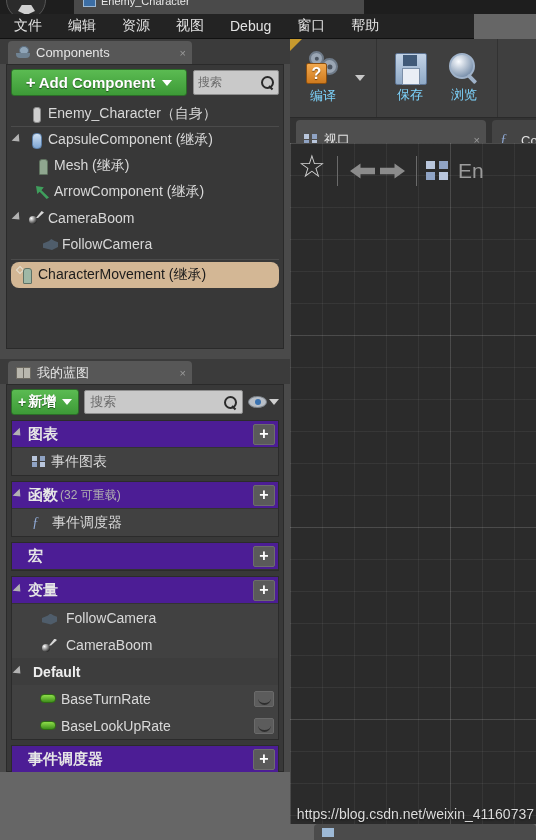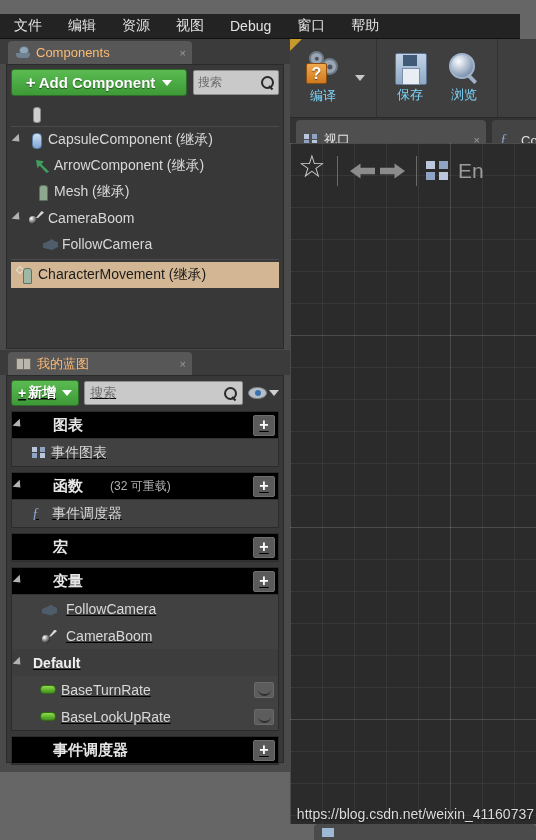--- a/index.html
+++ b/index.html
@@ -32,21 +32,21 @@
     border: 1px solid #555;
   }
   .ue-logo::after {
     content: ""; position: absolute; left: 11px; top: 24px;
     width: 17px; height: 10px; background: #d0d0d0;
     clip-path: polygon(0% 60%, 22% 0%, 78% 0%, 100% 60%, 50% 100%);
   }
 
   
   .menubar {
-    position: absolute; left: 0; top: 14px; width: 520px; height: 25px;
+    position: absolute; left: 0; top: 14px; width: 474px; height: 25px;
     background: #232323; border-bottom: 1px solid #111;
     display: flex; align-items: center; padding-left: 14px;
   }
   .menu-item {
     font-size: 14px; color: #e2e2e2; margin-right: 26px;
     cursor: default; white-space: nowrap;
   }
 
   
   .left-col {
@@ -57,21 +57,21 @@
   
   .tabstrip {
     position: relative; height: 25px; background: #3b3b3b;
   }
   .panel-tab {
     position: absolute; left: 8px; top: 2px; height: 23px;
     background: #575757; border-radius: 4px 4px 0 0;
     display: flex; align-items: center; padding: 0 6px 0 8px; gap: 6px;
     min-width: 184px;
   }
-  .panel-tab .ptitle { font-size: 13px; color: #fdba74; white-space: nowrap; }
+  .panel-tab .ptitle { font-size: 13px; color: #e5e5e5; white-space: nowrap; }
   .panel-tab .pclose {
     margin-left: auto; font-size: 11px; color: #9a9a9a; padding-left: 18px;
   }
   .ico-components {
     width: 14px; height: 13px; position: relative; flex: none;
   }
   .ico-components::before {
     content: ""; position: absolute; left: 3px; top: 0;
     width: 8px; height: 7px; border-radius: 50%;
     background: #8fa5b8; border: 1px solid #5d6f80;
@@ -132,21 +132,21 @@
   }
 
   .tree { margin-top: 5px; }
   .tree-row {
     display: flex; align-items: center; height: 26px;
     padding-left: 4px; font-size: 14px; color: #d8d8d8;
     white-space: nowrap; cursor: default;
   }
   .tree-row.root { border-bottom: 1px solid #4b4b4b; }
   .tree-row.selected {
-    background: #d3b795; color: #1c1c1c; font-weight: normal;
+    background: #d3b795; color: #1c1c1c; font-weight: normal; border-radius: 8px;
   }
   .tree-sep { height: 1px; background: #4b4b4b; margin: 2px 0; }
   .twisty {
     width: 10px; height: 10px; flex: none; margin-right: 2px;
   }
   .twisty.open::after {
     content: ""; display: block; width: 0; height: 0;
     border-left: 6px solid #b2b2b2; border-top: 5px solid transparent;
     border-bottom: 5px solid transparent;
     transform: rotate(45deg) translate(-1px,0);
@@ -198,21 +198,21 @@
     width: 7px; height: 14px; border-radius: 3px 3px 1px 1px;
     background: #9fb8a6; border: 1px solid #5f7266;
   }
   .diamond {
     position: absolute; left: 0px; top: 1px;
     width: 6px; height: 6px; border: 1px solid #e6e0d2;
     transform: rotate(45deg);
   }
 
   
-  #myblueprint-wrap { margin-top: 1px; text-decoration: underline; }
+  #myblueprint-wrap { margin-top: 10px; }
   #myblueprint-panel { height: 388px; padding: 4px; }
   .mb-toolbar { display: flex; gap: 5px; align-items: center; }
   .add-new-btn {
     height: 26px; border-radius: 3px; padding: 0 6px;
     background: linear-gradient(#5bbb52, #3d9a37);
     border: 1px solid #2c6e28;
     display: flex; align-items: center; gap: 2px;
     color: #fff; font-size: 14px; font-weight: bold;
     text-shadow: 0 1px 1px rgba(0,0,0,.5); cursor: pointer;
   }
@@ -235,23 +235,22 @@
   .caret-sm {
     width: 0; height: 0; border-left: 5px solid transparent;
     border-right: 5px solid transparent; border-top: 6px solid #cfcfcf;
   }
 
   .mb-section {
     margin-top: 5px; border: 1px solid #2b2b2b; background: #3d3d3d;
   }
   .mb-header {
     height: 27px; display: flex; align-items: center;
-    background: #000000; padding-left: 4px;
+    background: #4c1d95; padding-left: 4px;
     border-bottom: 1px solid #333;
-    gap: 25px;
   }
   .mb-header .hname {
     font-size: 15px; color: #e6e6e6; font-weight: bold;
   }
   .mb-header .hsub {
     font-size: 12px; color: #b0b0b0; margin-left: 2px; font-weight: normal;
   }
   .plus-btn {
     margin-left: auto; margin-right: 3px;
     width: 22px; height: 21px; background: #5a5a5a; border: 1px solid #6d6d6d;
@@ -460,20 +459,27 @@
   .bottom-panel::after {
     content: ""; position: absolute; left: 8px; top: 4px;
     width: 12px; height: 9px; background: #9db9d6;
   }
 </style>
 </head>
 <body>
 
 <div id="app">
 
+  <div class="titlebar">
+    <div class="ue-logo"></div>
+    <div class="tb-tab">
+      <div class="tb-icon"></div>
+      <span class="tb-title">Enemy_Character</span>
+    </div>
+  </div>
 
   <div class="menubar">
     <span class="menu-item">文件</span>
     <span class="menu-item">编辑</span>
     <span class="menu-item">资源</span>
     <span class="menu-item">视图</span>
     <span class="menu-item">Debug</span>
     <span class="menu-item">窗口</span>
     <span class="menu-item">帮助</span>
   </div>
@@ -498,36 +504,37 @@
         <div class="searchbox">
           <span class="sph">搜索</span>
           <span class="mag"></span>
         </div>
       </div>
 
       <div class="tree">
         <div class="tree-row root">
           <span class="twisty blank"></span>
           <span class="ti ti-pill"></span>
+          <span>Enemy_Character（自身）</span>
         </div>
 
         <div class="tree-row">
           <span class="twisty open"></span>
           <span class="ti ti-capsule"></span>
           <span>CapsuleComponent (继承)</span>
         </div>
 
         <div class="tree-row" style="padding-left:22px">
+          <span class="ti ti-mesh"></span>
+          <span>Mesh (继承)</span>
+        </div>
+
+        <div class="tree-row" style="padding-left:22px">
           <span class="ti ti-arrow"></span>
           <span>ArrowComponent (继承)</span>
-        </div>
-
-        <div class="tree-row" style="padding-left:22px">
-          <span class="ti ti-mesh"></span>
-          <span>Mesh (继承)</span>
         </div>
 
         <div class="tree-row">
           <span class="twisty open"></span>
           <span class="ti ti-camboom"></span>
           <span>CameraBoom</span>
         </div>
 
         <div class="tree-row" style="padding-left:30px">
           <span class="ti ti-camera"></span>

